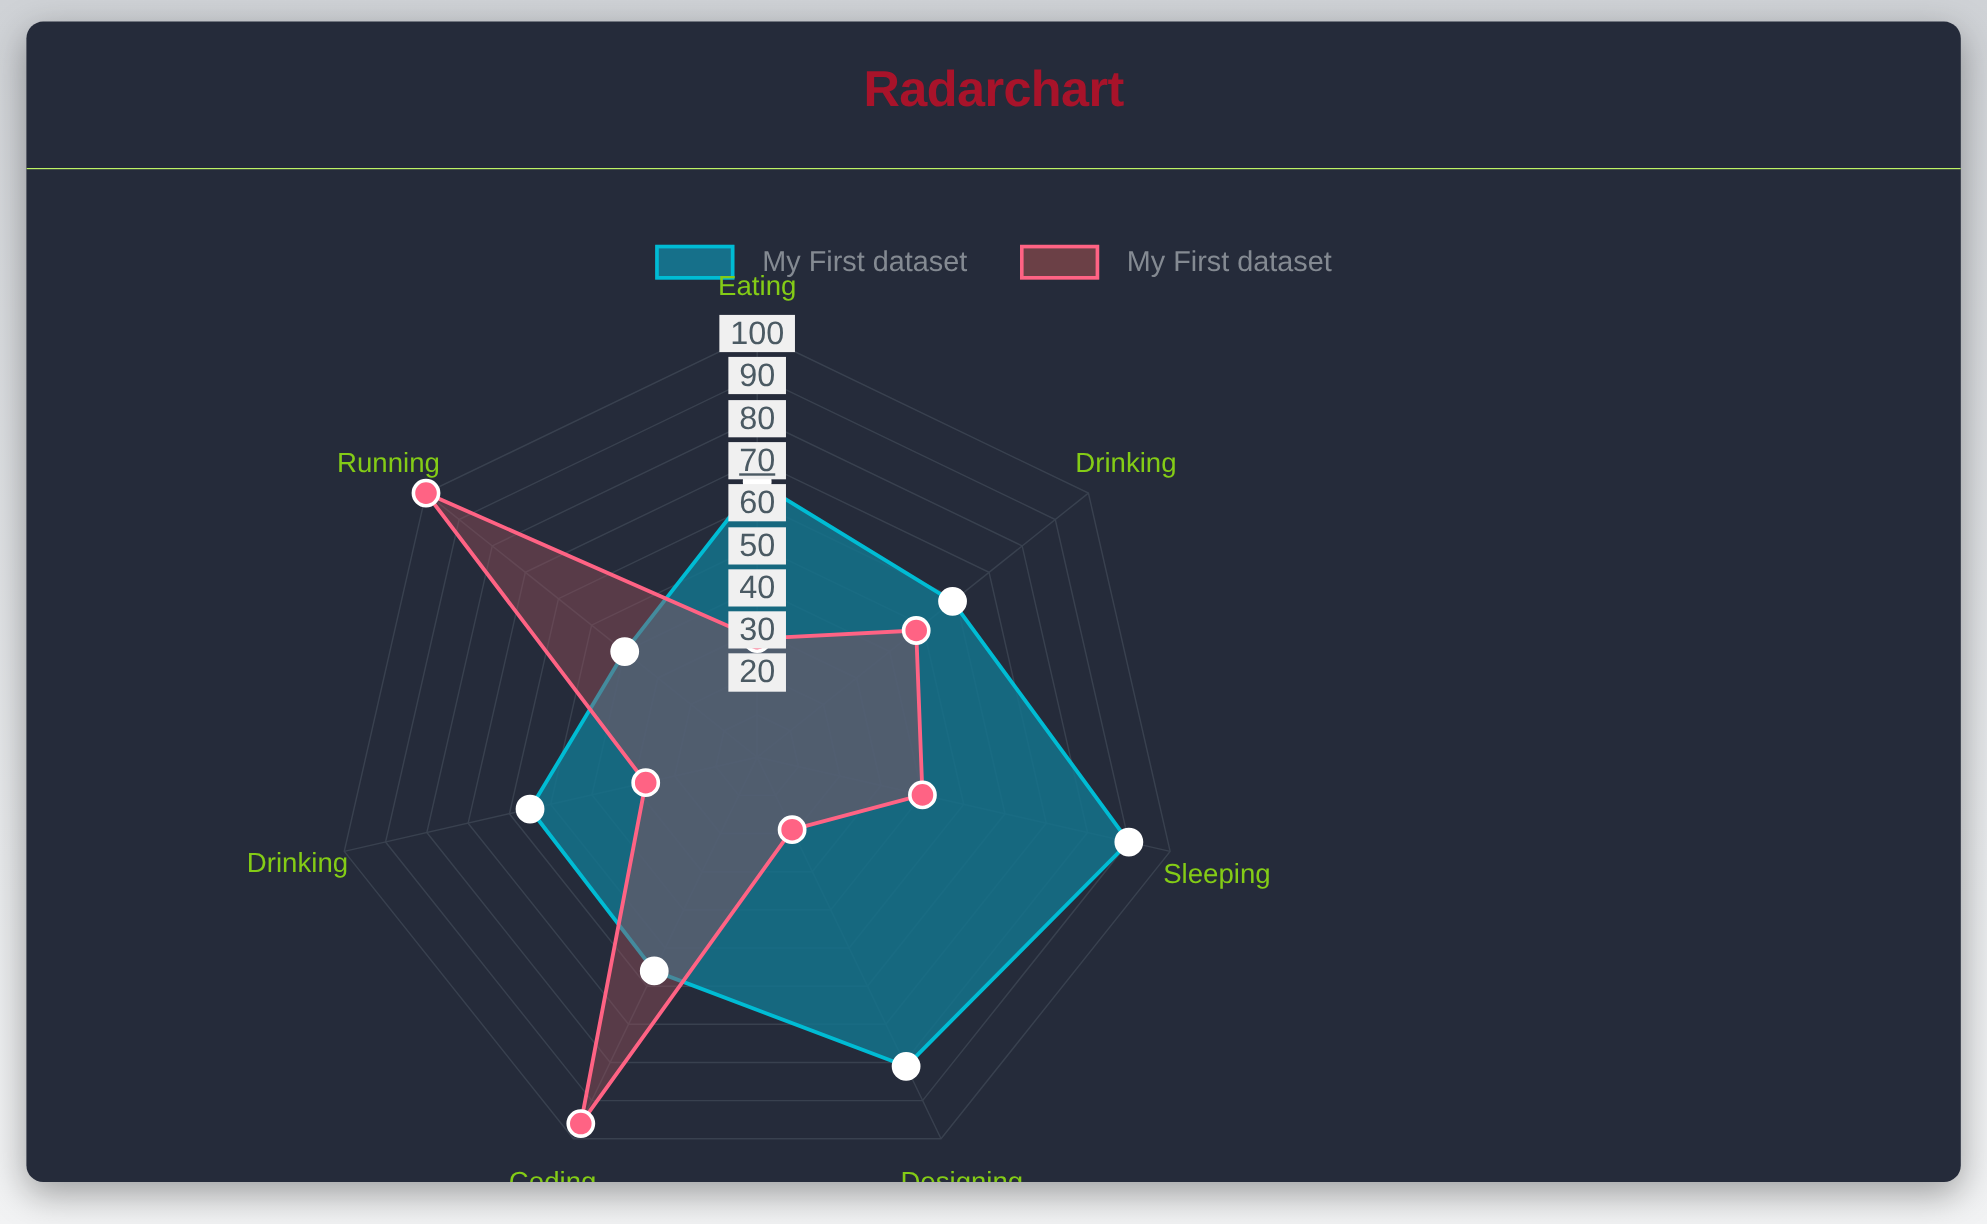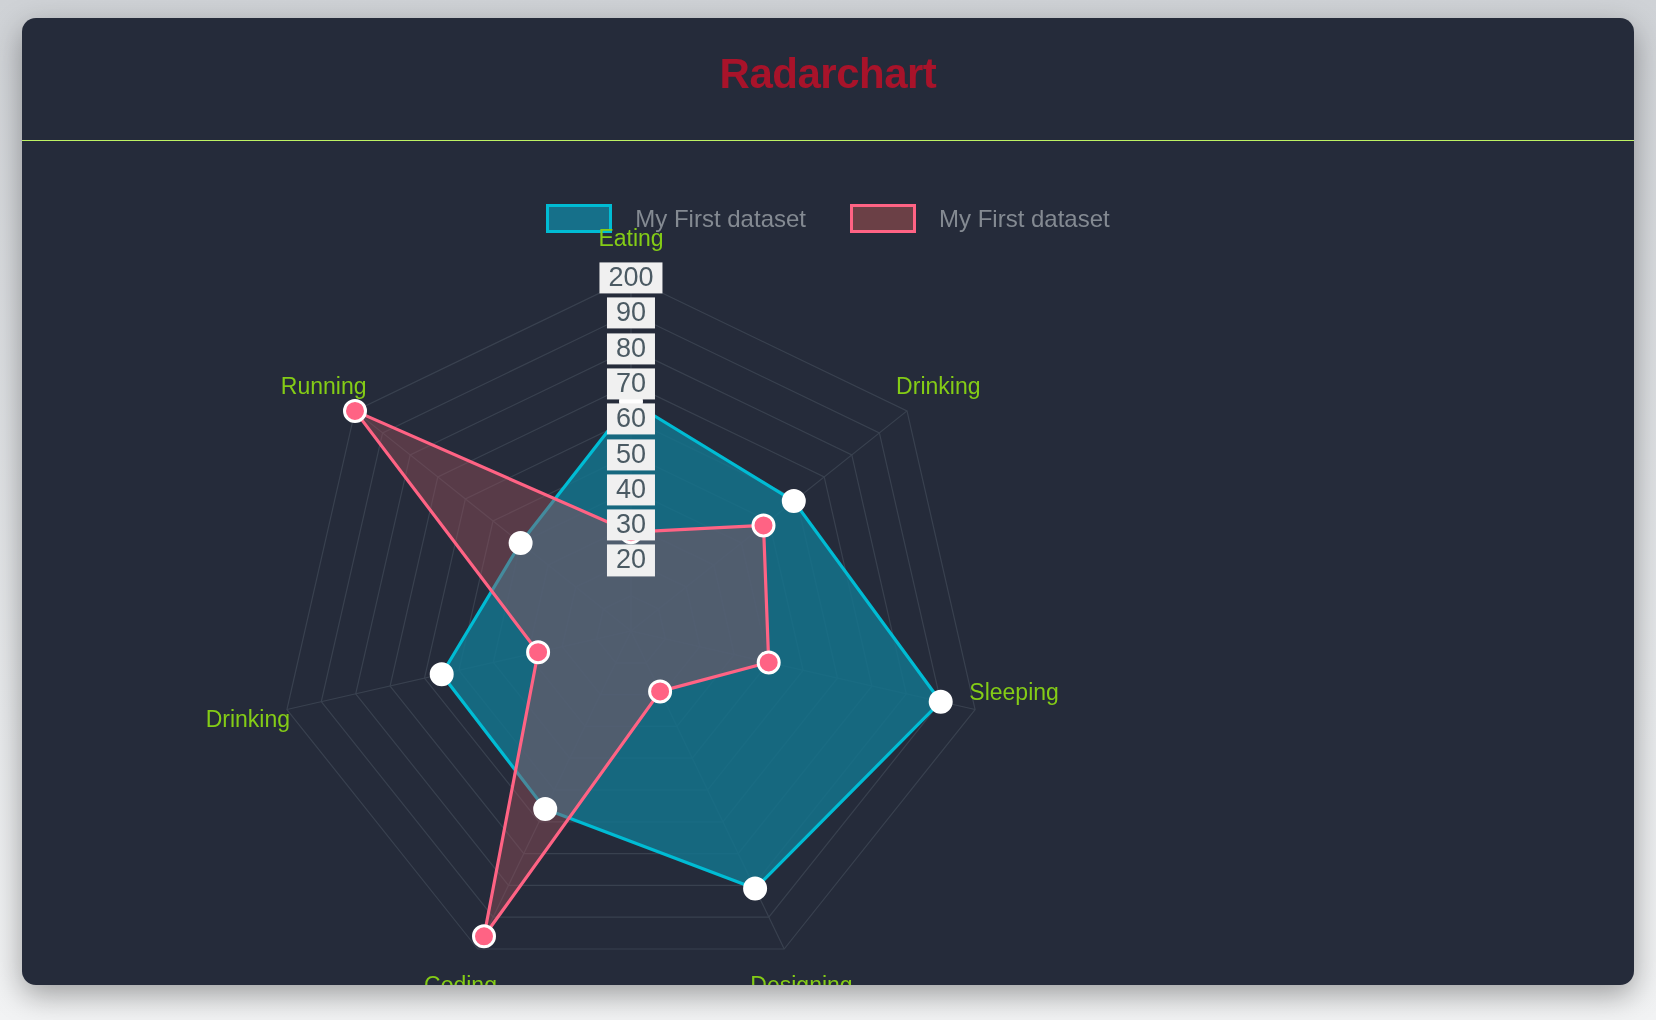--- a/index.html
+++ b/index.html
@@ -146,34 +146,34 @@
           <circle cx="741.5" cy="507.4" r="10.5" fill="#ff6384" stroke="#ffffff" stroke-width="3"></circle>
           <circle cx="746.7" cy="644.4" r="10.5" fill="#ff6384" stroke="#ffffff" stroke-width="3"></circle>
           <circle cx="638.1" cy="673.4" r="10.5" fill="#ff6384" stroke="#ffffff" stroke-width="3"></circle>
           <circle cx="462.0" cy="918.3" r="10.5" fill="#ff6384" stroke="#ffffff" stroke-width="3"></circle>
           <circle cx="516.1" cy="634.2" r="10.5" fill="#ff6384" stroke="#ffffff" stroke-width="3"></circle>
           <circle cx="333.0" cy="392.9" r="10.5" fill="#ff6384" stroke="#ffffff" stroke-width="3"></circle>
         </g>
       </svg>
 
     <div id="tick-layer">
-        <div class="tick-label" style="left: 609px; top: 260px; background: rgb(240, 240, 240); color: rgb(75, 90, 99);">200</div>
+        <div class="tick-label" style="left: 609px; top: 260px; background: rgb(240, 240, 240); color: rgb(75, 90, 99);">100</div>
         <div class="tick-label" style="left: 609px; top: 295.3px; background: rgb(240, 240, 240); color: rgb(75, 90, 99);">90</div>
         <div class="tick-label" style="left: 609px; top: 330.6px; background: rgb(240, 240, 240); color: rgb(75, 90, 99);">80</div>
-        <div class="tick-label" style="left: 609px; top: 365.9px; background: rgb(240, 240, 240); color: rgb(75, 90, 99);">70</div>
+        <div class="tick-label" style="left: 609px; top: 365.9px; background: rgb(240, 240, 240); color: rgb(75, 90, 99); text-decoration: underline;">70</div>
         <div class="tick-label" style="left: 609px; top: 401.2px; background: rgb(240, 240, 240); color: rgb(75, 90, 99);">60</div>
         <div class="tick-label" style="left: 609px; top: 436.5px; background: rgb(240, 240, 240); color: rgb(75, 90, 99);">50</div>
         <div class="tick-label" style="left: 609px; top: 471.8px; background: rgb(240, 240, 240); color: rgb(75, 90, 99);">40</div>
         <div class="tick-label" style="left: 609px; top: 507.1px; background: rgb(240, 240, 240); color: rgb(75, 90, 99);">30</div>
         <div class="tick-label" style="left: 609px; top: 542.4px; background: rgb(240, 240, 240); color: rgb(75, 90, 99);">20</div>
       </div>
     <div id="axis-layer">
         <div class="axis-label" style="left: 609px; top: 220px;">Eating</div>
         <div class="axis-label" style="left: 916.3px; top: 368px;">Drinking</div>
-        <div class="axis-label" style="left: 992.1px; top: 674px;">Sleeping</div>
+        <div class="axis-label" style="left: 992.1px; top: 710px;">Sleeping</div>
         <div class="axis-label" style="left: 779.5px; top: 967.1px;">Designing</div>
         <div class="axis-label" style="left: 438.5px; top: 967.1px;">Coding</div>
         <div class="axis-label" style="left: 225.9px; top: 700.5px;">Drinking</div>
         <div class="axis-label" style="left: 301.7px; top: 368px;">Running</div>
       </div>
 
   </div>
 </div>
 
 </body></html>

